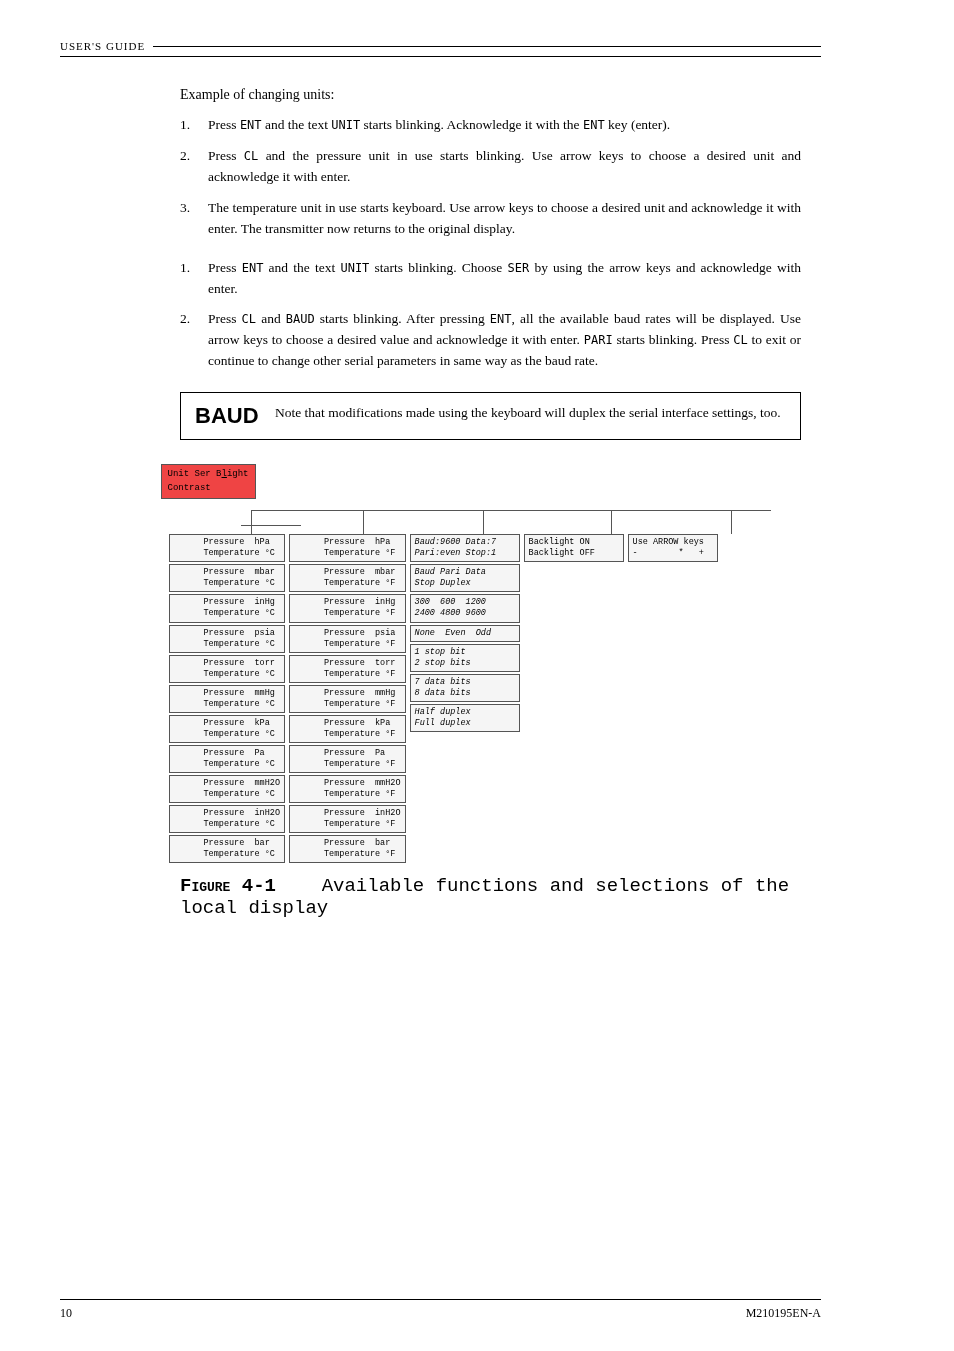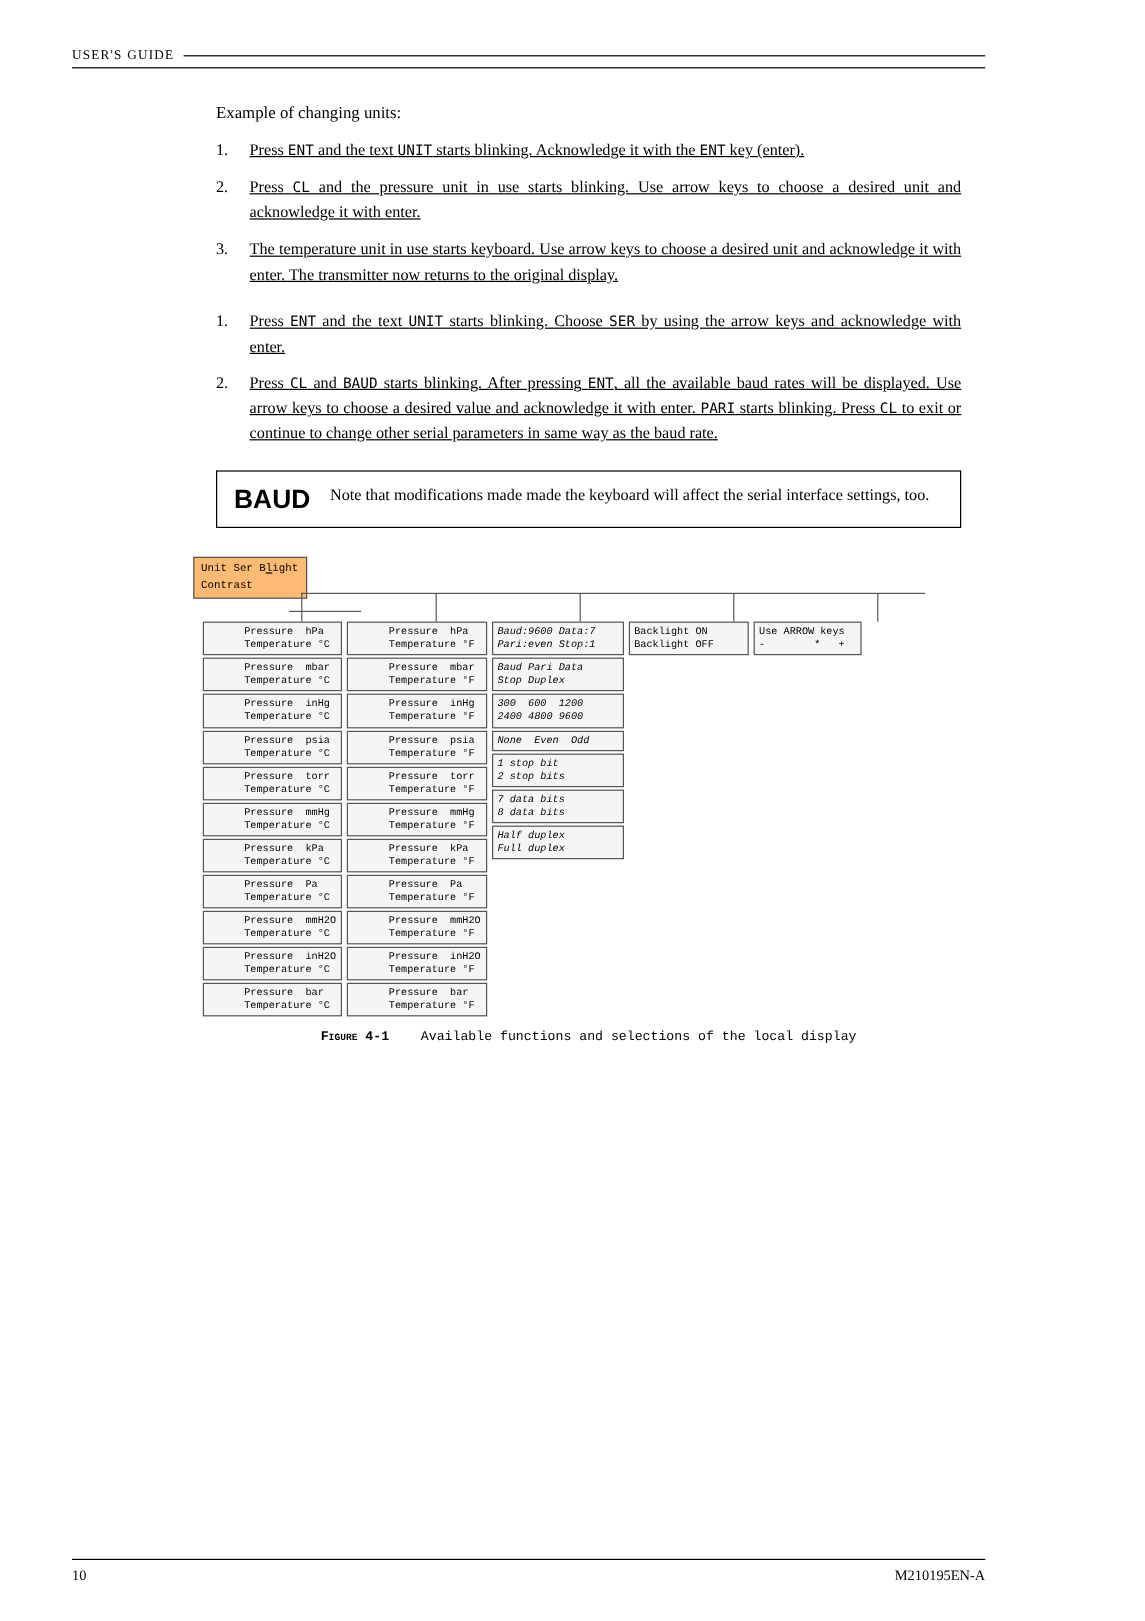--- a/index.html
+++ b/index.html
@@ -54,21 +54,20 @@
       font-size: 13.5px;
       line-height: 1.55;
       text-align: justify;
     }
     .list-num {
       min-width: 28px;
       font-size: 13.5px;
     }
     .list-text {
       flex: 1;
-      text-decoration: underline;
     }
     .note-box {
       border: 1px solid #000;
       display: flex;
       margin: 20px 0 20px 0;
       padding: 10px 14px;
     }
     .note-label {
       font-size: 22px;
       font-weight: bold;
@@ -83,21 +82,21 @@
     
     .diagram-container {
       margin-top: 24px;
       display: flex;
       flex-direction: column;
       align-items: center;
       font-family: 'Courier New', Courier, monospace;
     }
     .figure-caption {
       margin-top: 12px;
-      font-size: 11px;
+      font-size: 19px;
       text-align: left;
     }
     .figure-label {
       font-variant: small-caps;
       font-weight: bold;
     }
     .footer {
       position: absolute;
       bottom: 30px;
       left: 60px;
@@ -179,29 +178,29 @@
         <span class="list-text">Press <kbd>ENT</kbd> and the text <kbd>UNIT</kbd> starts blinking. Choose <kbd>SER</kbd> by using the arrow keys and acknowledge with enter.</span>
       </li>
       <li>
         <span class="list-num">2.</span>
         <span class="list-text">Press <kbd>CL</kbd> and <kbd>BAUD</kbd> starts blinking. After pressing <kbd>ENT</kbd>, all the available baud rates will be displayed. Use arrow keys to choose a desired value and acknowledge it with enter. <kbd>PARI</kbd> starts blinking. Press <kbd>CL</kbd> to exit or continue to change other serial parameters in same way as the baud rate.</span>
       </li>
     </ol>
 
     <div class="note-box">
       <div class="note-label">BAUD</div>
-      <div class="note-text">Note that modifications made made the keyboard will affect the serial interface settings, too.</div>
+      <div class="note-text">Note that modifications made using the keyboard will duplex the serial interface settings, too.</div>
     </div>
 
     <div class="diagram-container">
       <div style="width:660px; position:relative;">
 
         <div style="display:flex; align-items:flex-start; margin-bottom:0;">
           <div style="display:flex; flex-direction:column; align-items:flex-start;">
-            <div class="cell" style="font-size:9px; margin-bottom:2px; background:#fdba74; border:1px solid #555; padding:3px 6px; line-height:1.5;">Unit Ser B<span style="text-decoration:underline;">l</span>ight<br>Contrast</div>
+            <div class="cell" style="font-size:9px; margin-bottom:18px; background:#ef4444; border:1px solid #555; padding:3px 6px; line-height:1.5;">Unit Ser B<span style="text-decoration:underline;">l</span>ight<br>Contrast</div>
 
             <div style="width:60px; height:1px; background:#555; margin-top:8px; margin-left:80px;"></div>
           </div>
         </div>
 
         <div style="position:relative; height:24px; width:640px; margin-left:10px; margin-top:-16px;">
 
           <div style="position:absolute; top:0; left:80px; width:520px; height:1px; background:#555;"></div>
 
           <div style="position:absolute; top:0; left:80px; width:1px; height:24px; background:#555;"></div>

